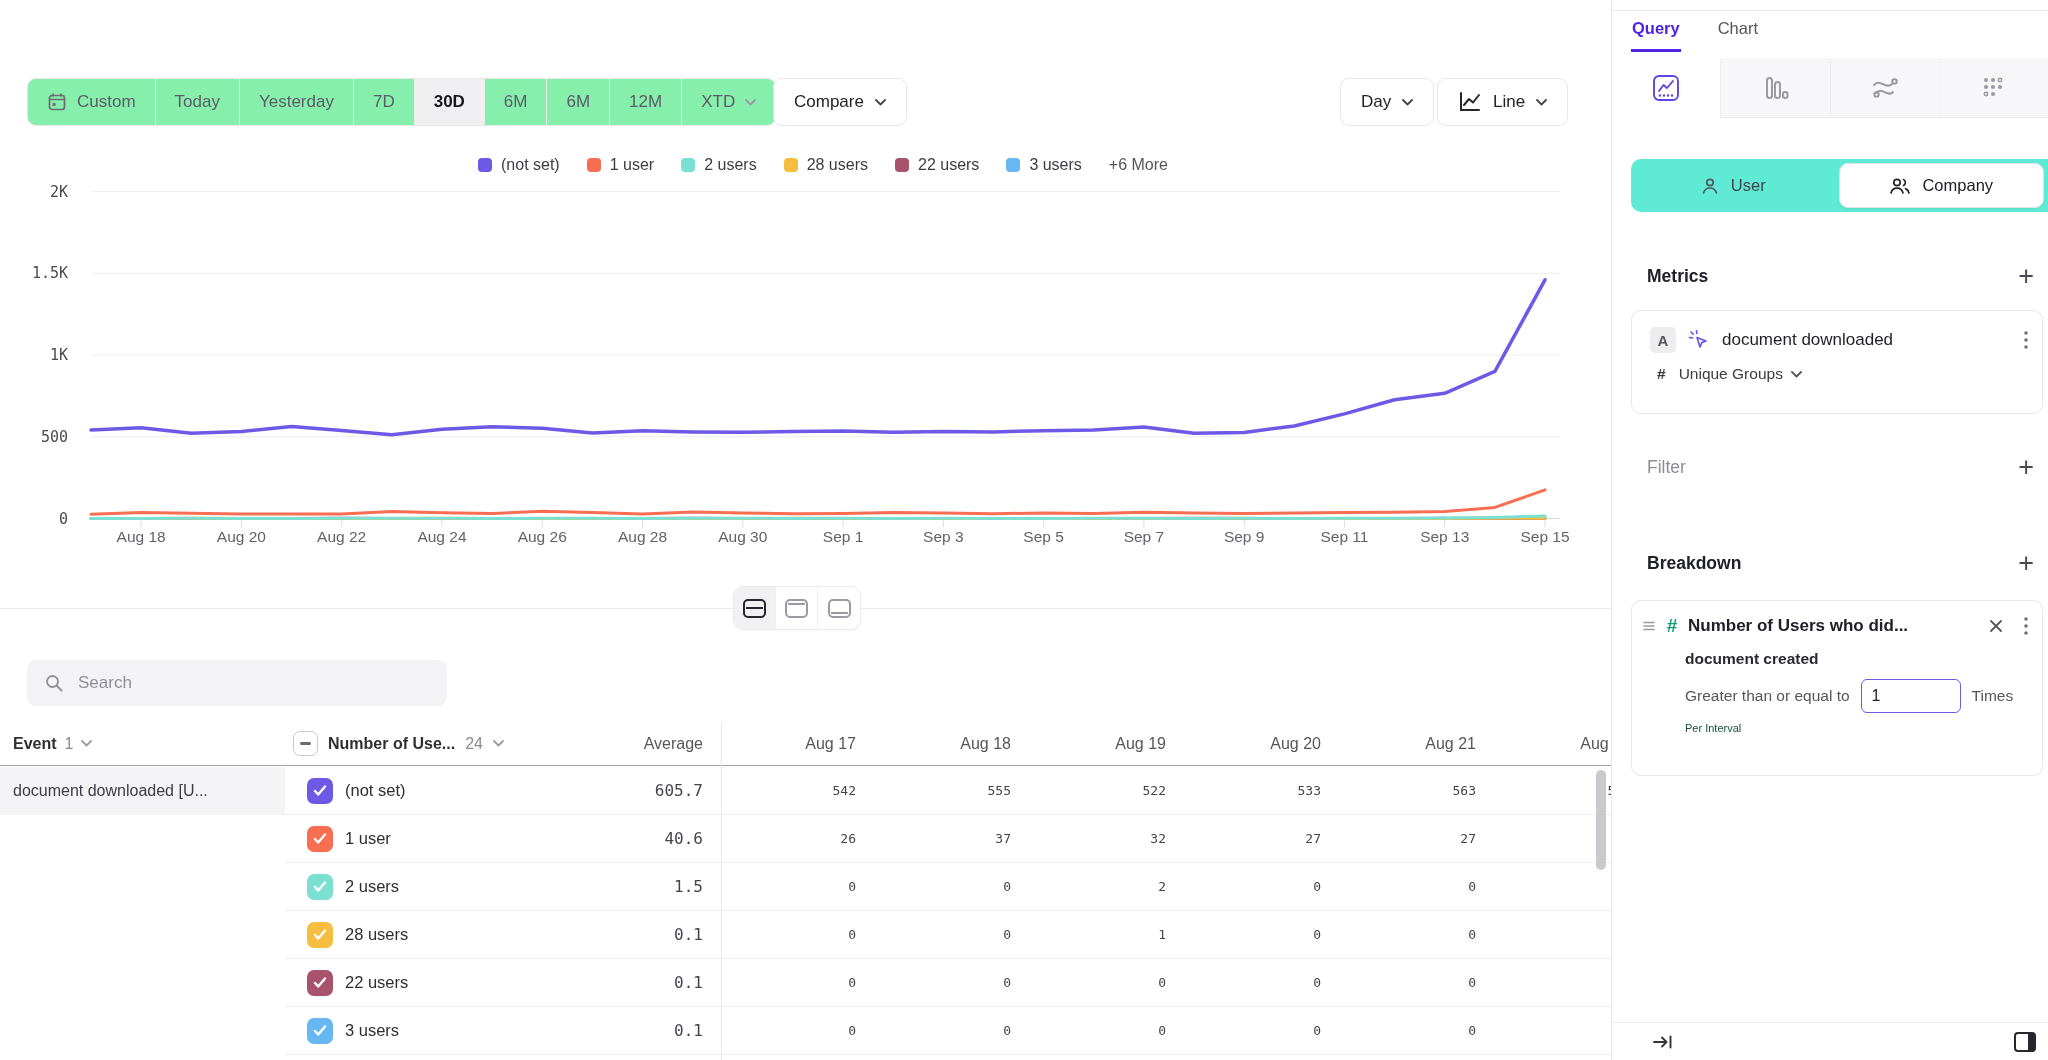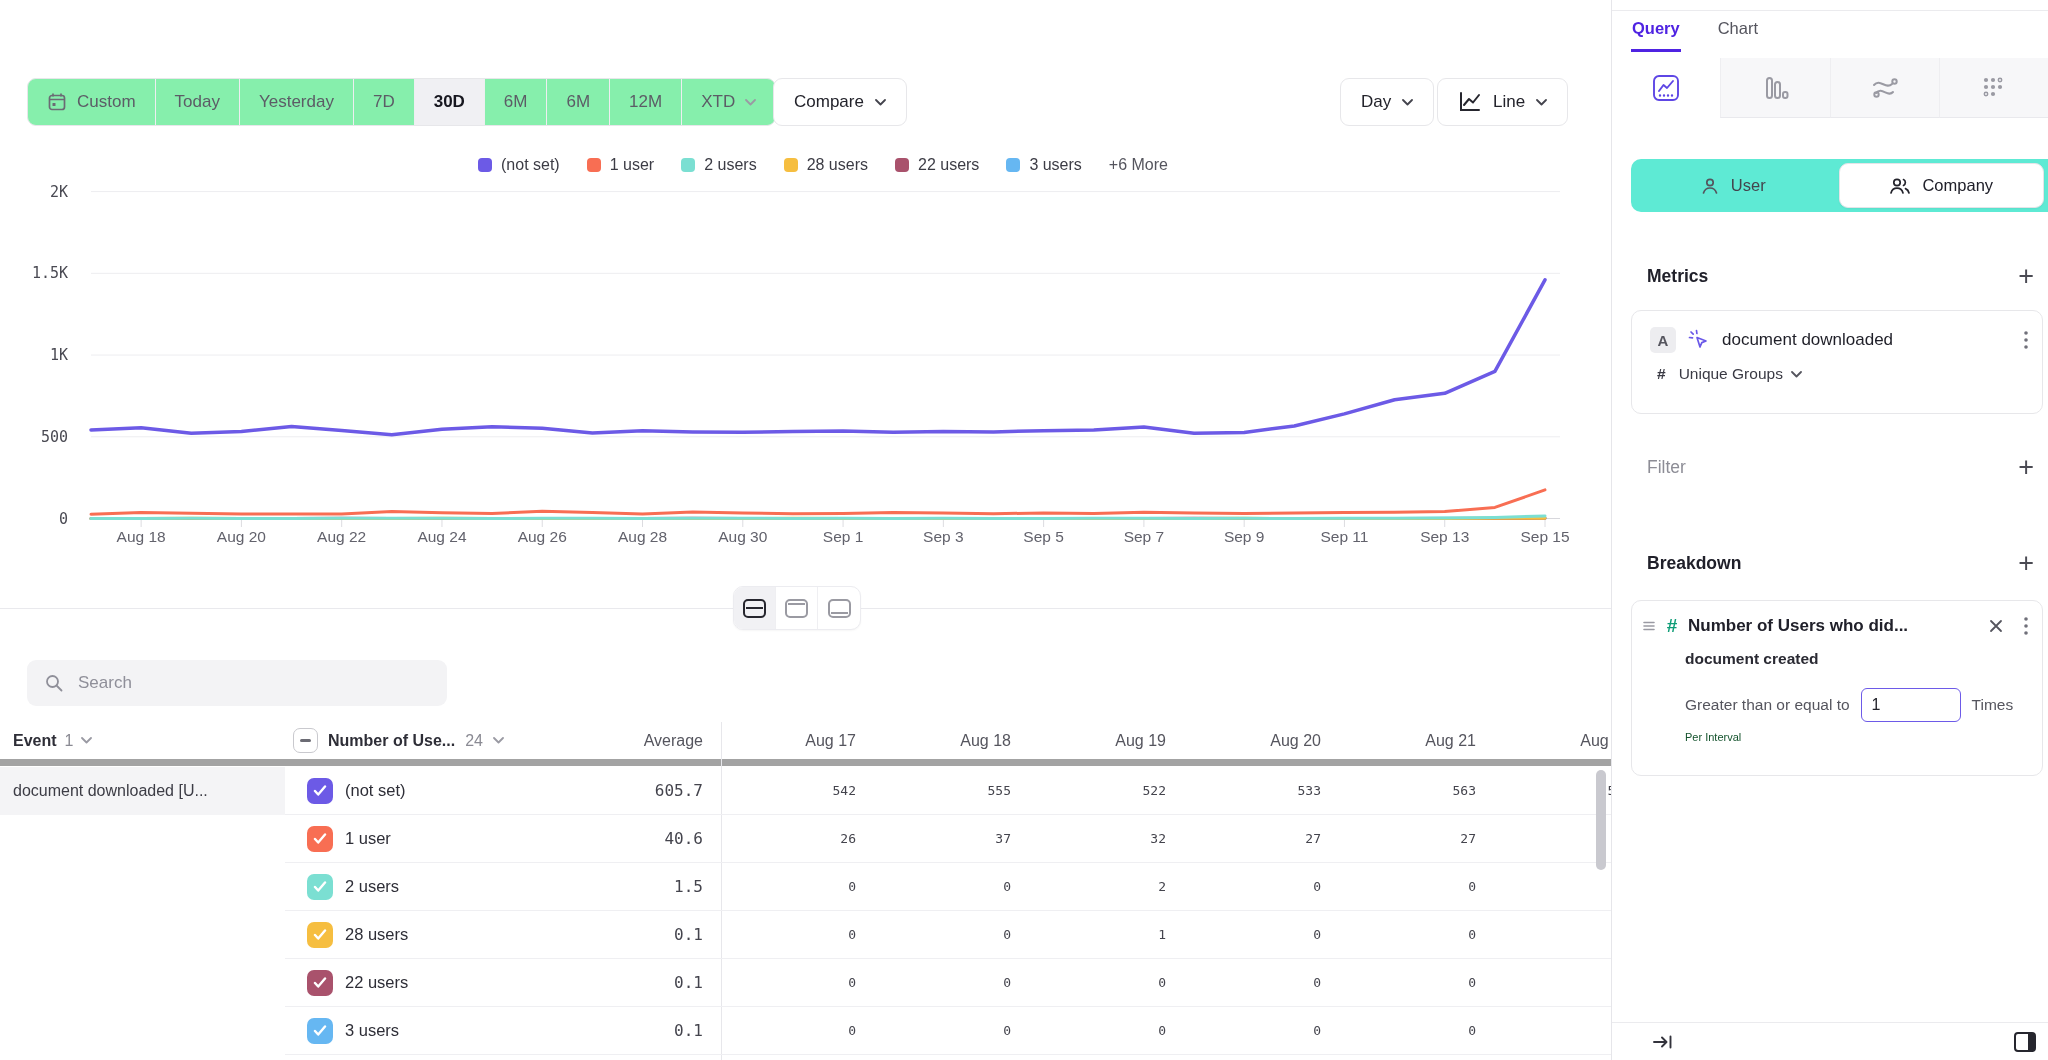--- a/index.html
+++ b/index.html
@@ -44,21 +44,21 @@
   .lay-top::after { top:2px; }
   .lay-bottom::after { bottom:2px; }
 
   
   .search { position:absolute; left:27px; top:660px; width:420px; height:46px; border-radius:9px; background:#f3f3f5; display:flex; align-items:center; gap:14px; padding:0 17px; }
   .search input { flex:1; border:none; outline:none; background:transparent; font-size:17px; color:#3c3c45; font-family:"Liberation Sans",sans-serif; }
   .search input::placeholder { color:#8f8f99; }
 
   
   .table { position:absolute; left:0; top:722px; width:1612px; height:338px; overflow:hidden; }
-  .thead { position:absolute; left:0; top:0; height:44px; width:1800px; display:flex; align-items:center; border-bottom:7px solid #a3a3a3; font-size:16px; color:#55555e; }
+  .thead { position:absolute; left:0; top:0; height:44px; width:1800px; display:flex; align-items:center; border-bottom:1px solid #a3a3a3; font-size:16px; color:#55555e; }
   .th-event { width:285px; padding-left:13px; display:flex; align-items:center; gap:8px; }
   .th-group { width:260px; padding-left:8px; display:flex; align-items:center; gap:10px; }
   .th-bold { color:#2e2e37; font-weight:600; }
   .th-count { color:#8a8a93; }
   .th-avg { width:176px; text-align:right; padding-right:18px; }
   .th-date { width:155px; text-align:right; padding-right:20px; flex-shrink:0; }
   .vline { position:absolute; left:721px; top:0; bottom:0; width:1px; background:#e7e7eb; }
   .event-col { position:absolute; left:0; top:45px; width:285px; }
   .event-row { height:48px; display:flex; align-items:center; background:#f4f4f6; padding-left:13px; font-size:16px; color:#3c3c45; white-space:nowrap; overflow:hidden; }
   .tbody { position:absolute; left:285px; top:45px; width:1515px; }
@@ -93,21 +93,21 @@
   .card-title { font-size:17px; font-weight:500; color:#1f1f28; flex:1; white-space:nowrap; overflow:hidden; }
   .metric-row2 { margin-top:12px; padding-left:7px; display:flex; align-items:center; gap:13px; font-size:15.5px; color:#33333c; }
   .hash-gray { font-weight:600; color:#3a3a44; }
   .measure { font-weight:500; color:#3a3a44; display:flex; align-items:center; gap:8px; }
   #breakdown-card { top:600px; height:176px; padding:14px 14px 0 8px; }
   .bd-row1 { display:flex; align-items:center; gap:7px; padding-left:2px; }
   .hash-green { font-size:19px; font-weight:700; color:#0f9d77; width:18px; text-align:center; }
   .bd-title { font-size:17px; font-weight:700; color:#20202a; flex:1; white-space:nowrap; overflow:hidden; }
   .bd-sub { padding-left:45px; }
   .bd-event { margin-top:13px; font-size:15.5px; font-weight:600; color:#2a2a33; }
-  .bd-cond { margin-top:20px; display:flex; align-items:center; gap:11px; font-size:15.5px; color:#55555e; }
+  .bd-cond { margin-top:11px; display:flex; align-items:center; gap:11px; font-size:15.5px; color:#55555e; }
   .bd-cond input { width:100px; height:34px; border:1.5px solid #6d5ae8; border-radius:6px; font-size:16px; padding-left:10px; outline:none; color:#23232b; font-family:"Liberation Sans",sans-serif; }
   .bd-per { margin-top:9px; font-size:11px; color:#14532d; }
   .panel-bottom { position:absolute; bottom:0; left:0; right:0; height:38px; border-top:1px solid #ebebee; display:flex; align-items:center; padding:0 10px 0 40px; }
   .corner-icon { margin-left:auto; display:flex; align-items:center; }
   .icon-btn { display:flex; align-items:center; justify-content:center; }
 </style>
 </head>
 <body>
 
 <div class="app">

